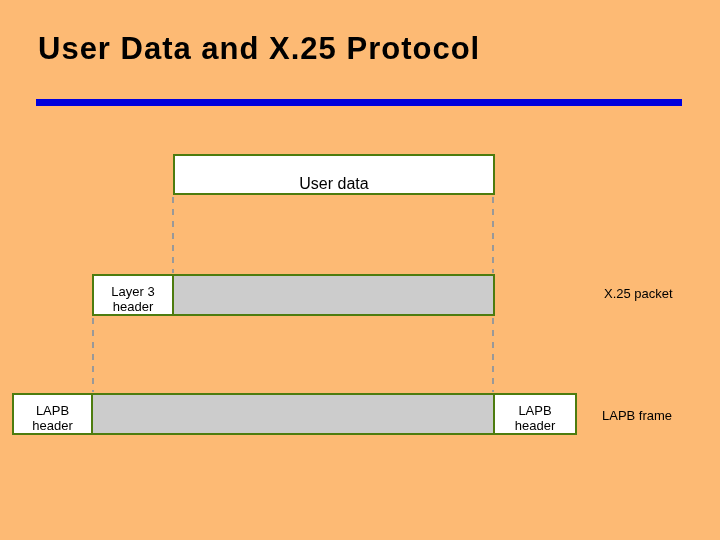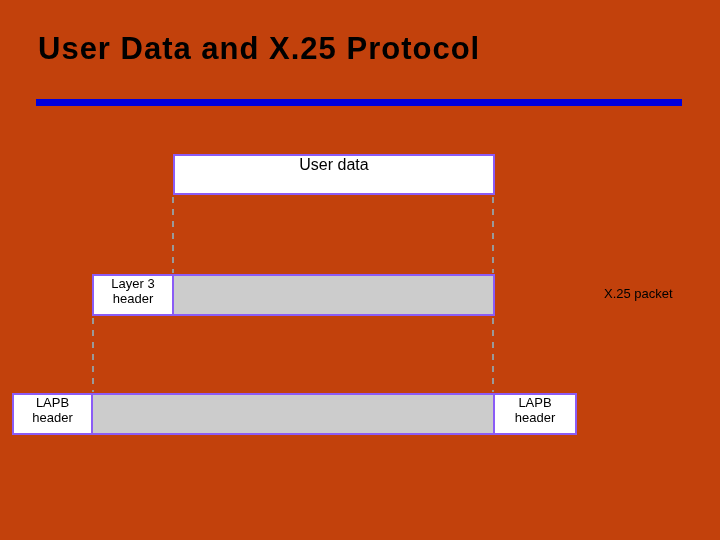--- a/index.html
+++ b/index.html
@@ -4,21 +4,21 @@
 <style>
   html, body {
     margin: 0;
     padding: 0;
     background: #ffffff;
   }
   .slide {
     position: relative;
     width: 720px;
     height: 540px;
-    background: #c2410c;
+    background: #fdba74;
     font-family: "Liberation Sans", sans-serif;
     color: #000000;
     overflow: hidden;
   }
   .title {
     position: absolute;
     left: 38px;
     top: 8px;
     font-size: 31px;
     font-weight: bold;
@@ -32,26 +32,26 @@
     position: absolute;
     left: 36px;
     top: 99px;
     width: 646px;
     height: 7px;
     background: var(--accent, #0000dd);
   }
   .box {
     position: absolute;
     box-sizing: border-box;
-    border: 2px solid #8b5cf6;
+    border: 2px solid #4d7c0f;
     background: #ffffff;
     display: flex;
     flex-direction: column;
     align-items: center;
-    justify-content: flex-start;
+    justify-content: flex-end;
     text-align: center;
   }
   .box .line { display: block; }
   .user-data-box {
     left: 173px; top: 154px; width: 322px; height: 41px;
     font-size: 16px;
   }
   .small-label-box {
     font-size: 13px;
     line-height: 15px;
@@ -112,14 +112,15 @@
 
   <div class="box small-label-box lapb-header-box">
     <span class="line">LAPB</span>
     <span class="line">header</span>
   </div>
   <div class="box lapb-body"></div>
   <div class="box small-label-box lapb-trailer-box">
     <span class="line">LAPB</span>
     <span class="line">header</span>
   </div>
+  <div class="side-label lapb-side-label">LAPB frame</div>
 
 </div>
 
 </body></html>

